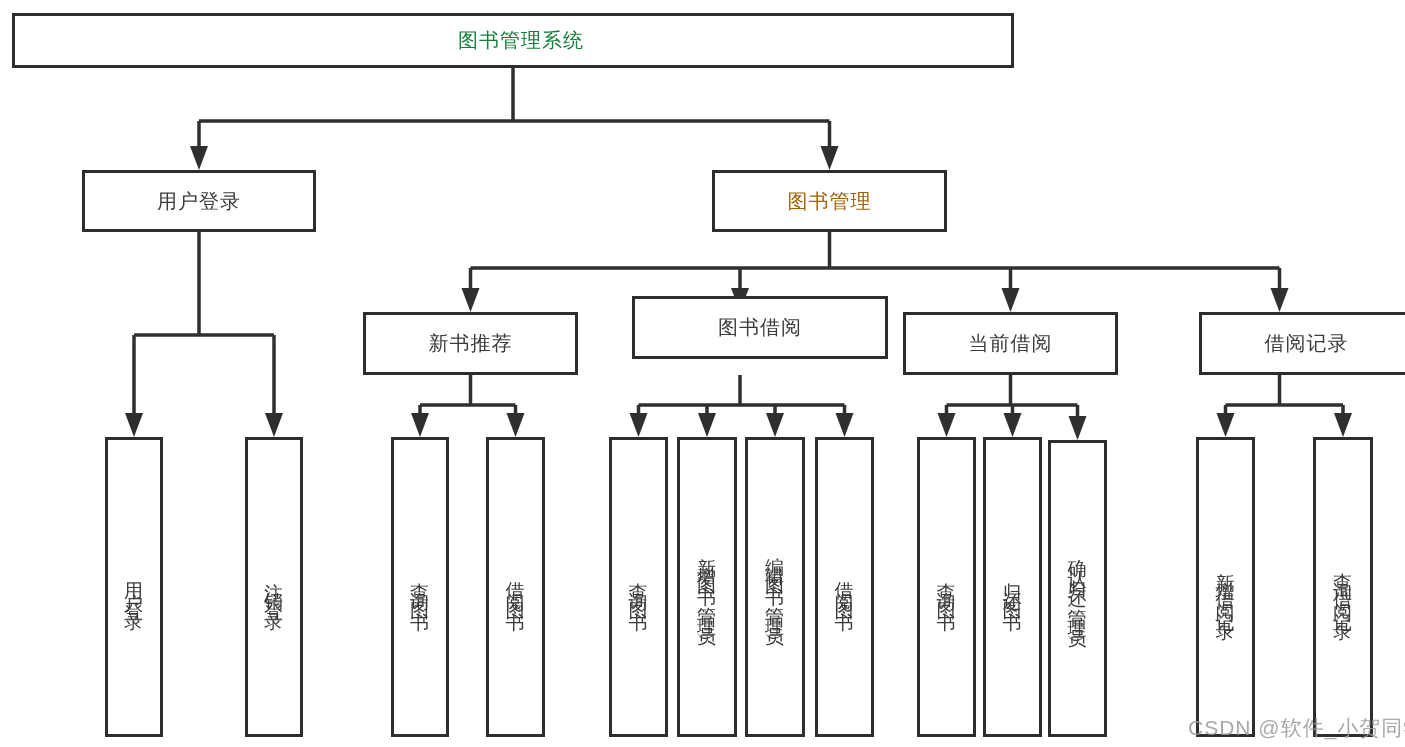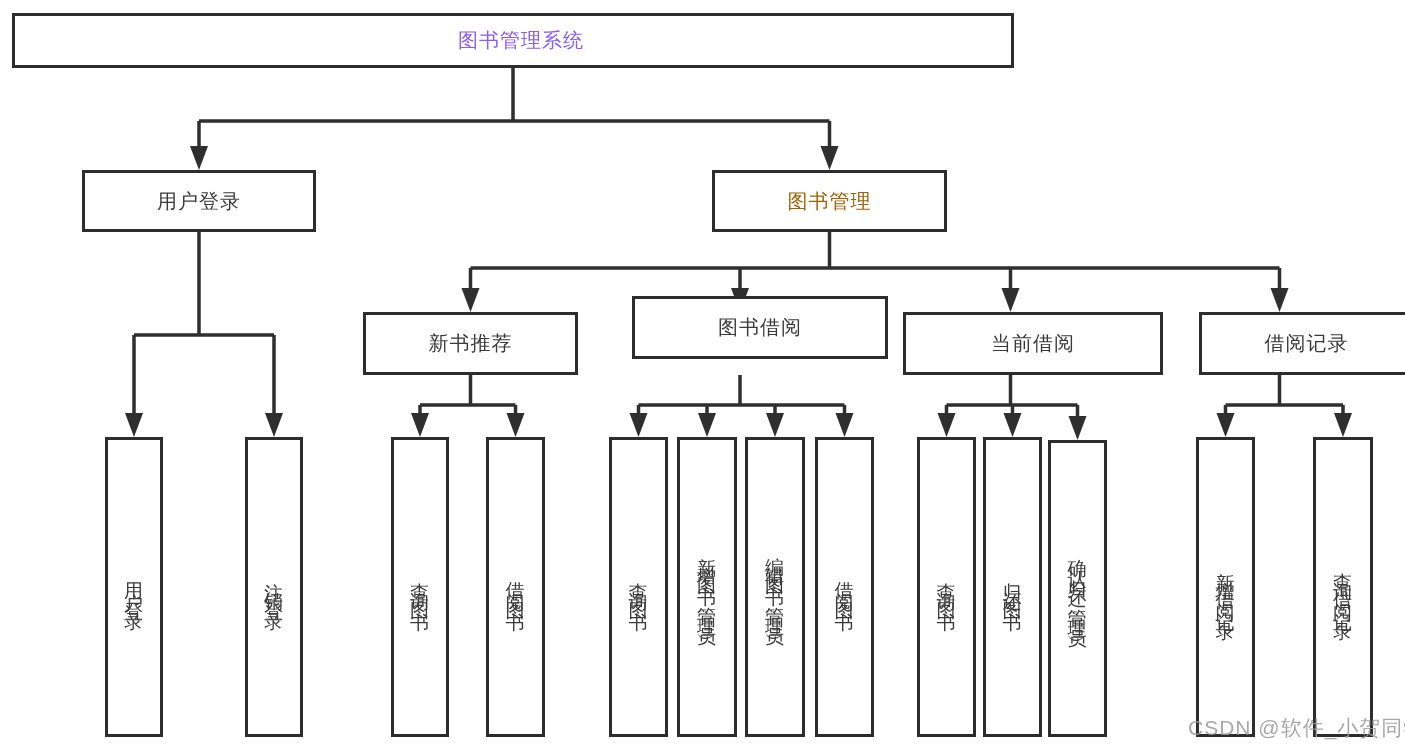--- a/index.html
+++ b/index.html
@@ -74,36 +74,36 @@
       <polygon points="698,413 716,413 707,437" fill="#2f2f2f"></polygon>
       <polygon points="766,413 784,413 775,437" fill="#2f2f2f"></polygon>
       <polygon points="835.5,413 853.5,413 844.5,437" fill="#2f2f2f"></polygon>
       <polygon points="937.5,413 955.5,413 946.5,437" fill="#2f2f2f"></polygon>
       <polygon points="1003.5,413 1021.5,413 1012.5,437" fill="#2f2f2f"></polygon>
       <polygon points="1068.5,416 1086.5,416 1077.5,440" fill="#2f2f2f"></polygon>
       <polygon points="1216.5,413 1234.5,413 1225.5,437" fill="#2f2f2f"></polygon>
       <polygon points="1334,413 1352,413 1343,437" fill="#2f2f2f"></polygon>
     </svg>
   <div id="watermark" style="left: 1188px; top: 714px; color: rgb(153, 153, 153);">CSDN @软件_小贺同学</div>
-<div class="node horz" style="left: 12px; top: 13px; width: 1002px; height: 55px; border-color: rgb(45, 45, 45); color: #8b5cf6; padding-left: 16px;">
+<div class="node horz" style="left: 12px; top: 13px; width: 1002px; height: 55px; border-color: rgb(45, 45, 45); color: #15803d; padding-left: 16px;">
       <span>图书管理系统</span>
     </div>
     <div class="node horz" style="left: 82px; top: 170px; width: 234px; height: 62px; border-color: rgb(45, 45, 45); color: rgb(58, 58, 58);">
       <span>用户登录</span>
     </div>
     <div class="node horz" style="left: 712px; top: 170px; width: 235px; height: 62px; border-color: rgb(45, 45, 45); color: #a16207;">
       <span>图书管理</span>
     </div>
     <div class="node horz" style="left: 363px; top: 312px; width: 215px; height: 63px; border-color: rgb(45, 45, 45); color: rgb(58, 58, 58); align-items: center;">
       <span>新书推荐</span>
     </div>
     <div class="node horz" style="left: 632px; top: 296px; width: 256px; height: 63px; border-color: rgb(45, 45, 45); color: rgb(58, 58, 58);">
       <span>图书借阅</span>
     </div>
-    <div class="node horz" style="left: 903px; top: 312px; width: 260px; height: 63px; border-color: rgb(45, 45, 45); color: rgb(58, 58, 58);">
+    <div class="node horz" style="left: 903px; top: 312px; width: 215px; height: 63px; border-color: rgb(45, 45, 45); color: rgb(58, 58, 58);">
       <span>当前借阅</span>
     </div>
     <div class="node horz" style="left: 1172px; top: 312px; width: 215px; height: 63px; border-color: rgb(45, 45, 45); color: rgb(58, 58, 58); margin-left: 27px;">
       <span>借阅记录</span>
     </div>
     <div class="node vert" style="left: 105px; top: 437px; width: 58px; height: 300px; border-color: rgb(45, 45, 45); color: rgb(58, 58, 58);">
       <span>用户登录</span>
     </div>
     <div class="node vert" style="left: 245px; top: 437px; width: 58px; height: 300px; border-color: rgb(45, 45, 45); color: rgb(58, 58, 58);">
       <span>注销登录</span>

